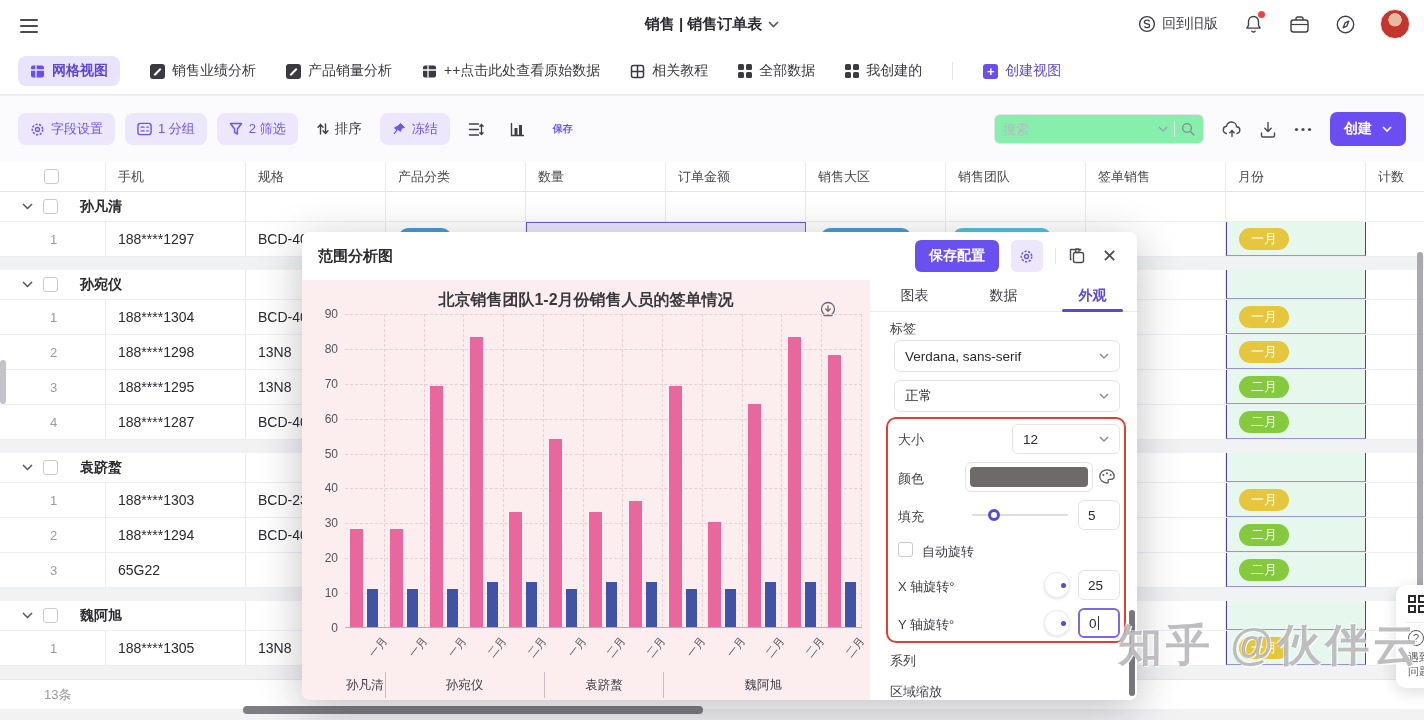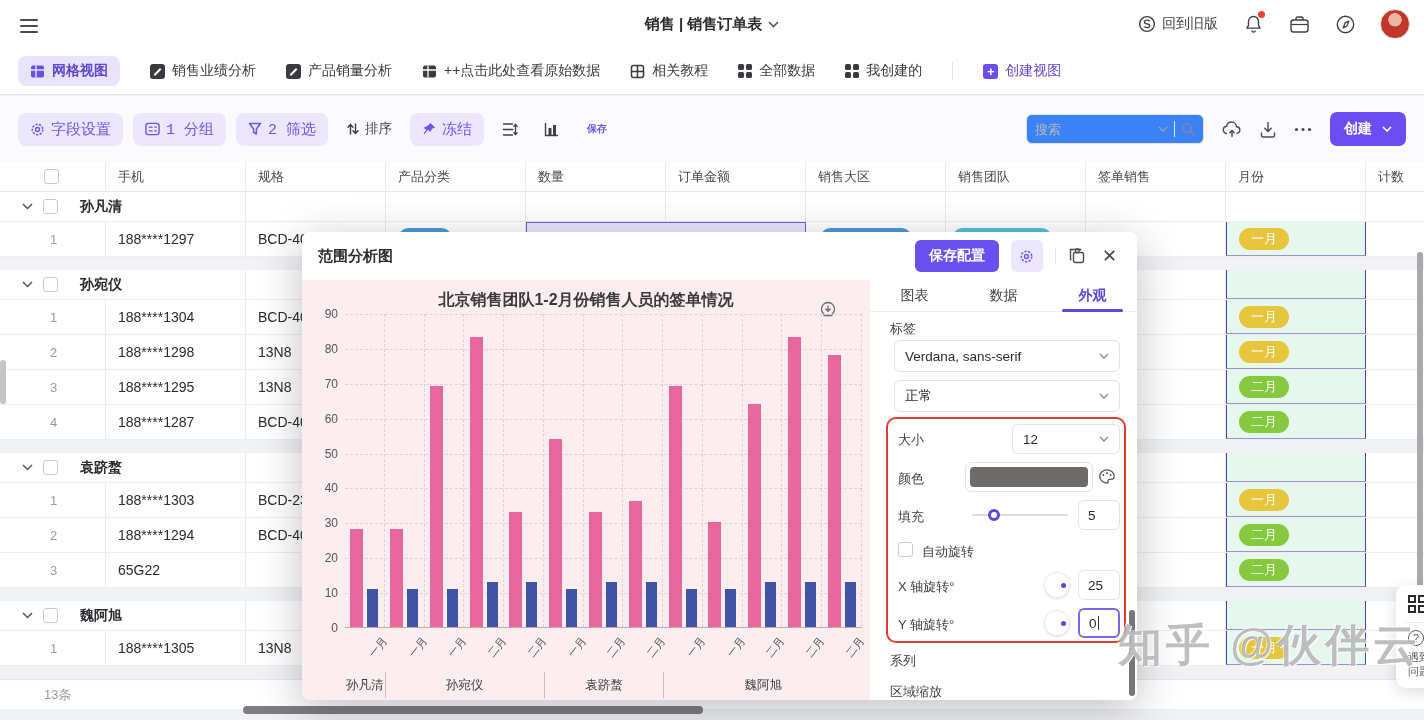--- a/index.html
+++ b/index.html
@@ -27,25 +27,25 @@
   .tab.create { color:#5f47cf;}
   .sq-icon { width:15px; height:15px; border-radius:3px; background:#3a3a40; position:relative; flex:0 0 auto;}
   .sq-icon.purple { background:#6a4ff0;}
   .sq-icon .slash { position:absolute; left:3px; top:7px; width:9px; height:2px; background:#fff; transform:rotate(-45deg);}
   .sq-icon .plus { position:absolute; inset:0; color:#fff; font-size:13px; line-height:15px; text-align:center; font-weight:bold;}
   .grid4 { width:14px; height:14px; display:grid; grid-template-columns:6px 6px; grid-template-rows:6px 6px; gap:2px; flex:0 0 auto;}
   .grid4 div { background:#3a3a40; border-radius:1.5px;}
 
   
   .toolbar { position:absolute; left:0; top:96px; width:100%; height:66px; background:#fbfbfd; display:flex; align-items:center; padding:0 18px; gap:10px; z-index:5;}
-  .tb-pill { display:flex; align-items:center; gap:6px; background:#ece7fc; color:#6f55e8; font-size:15px; padding:7px 12px; border-radius:8px; cursor:pointer; white-space:nowrap;font-family:Liberation Mono, monospace;}
+  .tb-pill { display:flex; align-items:center; gap:6px; background:#ece7fc; color:#6f55e8; font-size:13px; padding:7px 12px; border-radius:8px; cursor:pointer; white-space:nowrap;}
   .tb-plain { display:flex; align-items:center; gap:5px; color:#3f3f46; font-size:13.5px; padding:7px 8px; cursor:pointer; white-space:nowrap;}
   .tb-save { color:#6f55e8; font-size:10px; padding:7px 10px; cursor:pointer; font-weight:bold;}
   .toolbar-right { margin-left:auto; display:flex; align-items:center; gap:18px;}
-  .searchbox { width:178px; height:30px; border:1px solid #e2e2e8; border-radius:6px; background:#3b82f6; display:flex; align-items:center; padding:0 8px; gap:6px;}
+  .searchbox { width:210px; height:30px; border:1px solid #e2e2e8; border-radius:6px; background:#86efac; display:flex; align-items:center; padding:0 8px; gap:6px;}
   .searchbox input { border:none; outline:none; flex:1; min-width:0; font-size:13px; color:#333; background:transparent; font-family:inherit;}
   .searchbox input::placeholder { color:#b8b8c2;}
   .vdiv { width:1px; height:16px; background:#e6e6ea;}
   .create-btn { display:flex; align-items:center; gap:10px; background:#6b4ef2; color:#fff; font-size:14px; padding:8px 14px; border-radius:7px; cursor:pointer; font-weight:bold;}
 
   
   .table-region { position:absolute; left:0; top:162px; width:1424px; height:558px; background:#f1f2f4; overflow:hidden;}
   .trow { display:flex; background:#fff; position:relative;}
   .thead { height:30px; border-bottom:1px solid #e6e6ea;}
   .tcell { flex:0 0 auto; border-right:1px solid #ebebee; padding-left:12px; display:flex; align-items:center; font-size:13px; color:#49494f; overflow:hidden; position:relative;}

